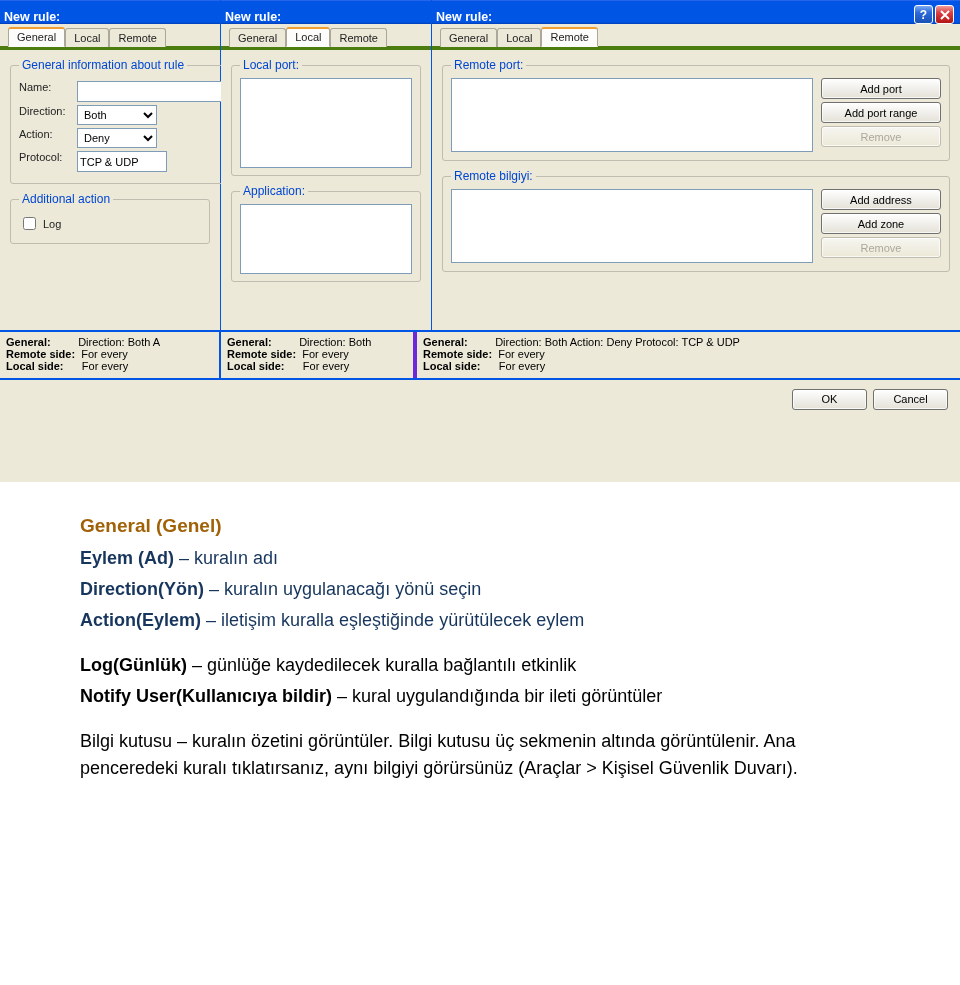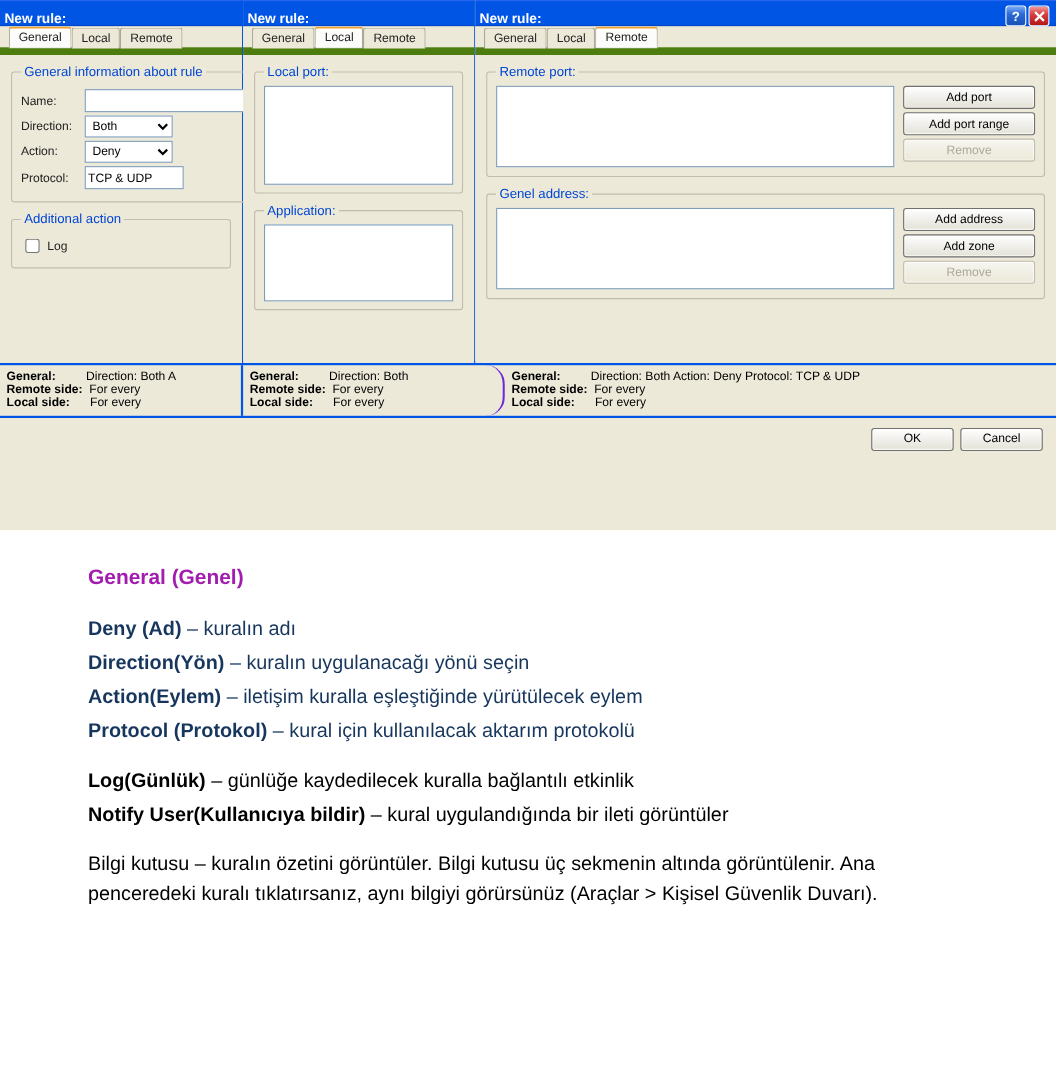--- a/index.html
+++ b/index.html
@@ -27,21 +27,21 @@
     background: linear-gradient(to bottom, #f39a9a 0%, #d94040 40%, #b31515 100%);
     border: 1px solid #fff; border-radius: 3px;
     display: flex; align-items: center; justify-content: center;
     color: #fff; font-weight: bold; font-size: 12px;
   }
   .win-btn.help { background: linear-gradient(to bottom, #7da9f2 0%, #2a69d8 40%, #1a52b5 100%); }
 
   .tabbar {
     display: flex; align-items: flex-end;
     height: 26px; padding: 4px 8px 0 8px;
-    gap: 0px; border-bottom: 7px solid #4d7c0f;
+    gap: 0px; border-bottom: 4px solid #4d7c0f;
     background: #ece9d8;
   }
   .tab {
     font-size: 11px;
     padding: 3px 8px 3px 8px;
     background: #ece9d8;
     border: 1px solid #aca899;
     border-bottom: none;
     border-radius: 3px 3px 0 0;
     position: relative; top: 1px;
@@ -55,53 +55,53 @@
     padding-top: 2px;
   }
 
   .tab-body { background: #ece9d8; padding: 8px 10px; font-size: 11px; color: #222; height: calc(100% - 52px); }
   fieldset {
     border: 1px solid #c0bcb0; border-radius: 3px;
     margin: 0 0 8px 0; padding: 6px 8px 8px 8px;
     font-size: 11px;
   }
   legend { color: #0046d5; padding: 0 3px; font-size: 12px; }
-  .field-row { display: flex; align-items: center; margin: 3px 0; gap: 4px; }
+  .field-row { display: flex; align-items: flex-start; margin: 3px 0; gap: 4px; }
   .field-row label { width: 54px; color: #222; font-size: 11px; }
   .textin, select {
     font-size: 11px; height: 21px; border: 1px solid #7f9db9;
     background: #fff; padding: 1px 2px; flex: 1; min-width: 0;
   }
   select { height: 20px; width: 80px; flex: none; }
   .checkbox-row { display: flex; align-items: center; gap: 4px; margin: 2px 0; font-size: 11px; }
   .checkbox-row input { width: 13px; height: 13px; }
 
   .listbox { border: 1px solid #7f9db9; background: #fff; width: 100%; }
   .btncol { display: flex; flex-direction: column; gap: 3px; width: 120px; }
   .xpbtn {
     font-size: 11px; height: 21px; background: linear-gradient(to bottom, #fff 0%, #f0efeb 50%, #e4e2d7 100%);
     border: 1px solid #707070; border-radius: 3px; box-shadow: inset 0 0 0 1px rgba(255,255,255,.7);
     padding: 0 8px; color: #000;
   }
   .xpbtn.disabled { color: #aca899; border-color: #c0bcb0; background: linear-gradient(to bottom, #f6f5f0, #ece9d8); }
   .info-panels { display: flex; background: #ece9d8; padding: 0px 0 0 0; border-top: 2px solid #0055e5; }
   .ip0 { width: 221px; border-right: 2px solid #0055e5; padding: 4px 6px 6px 6px; }
-  .ip1 { width: 238px; border-right: 2px solid #6d28d9; padding: 4px 6px 6px 6px; border-radius: 17px; }
+  .ip1 { width: 196px; border-right: 4px solid #6d28d9; padding: 4px 6px 6px 6px; }
   .ip2 { flex: 1; padding: 4px 6px 6px 6px; }
   .info-line { white-space: nowrap; overflow: hidden; font-size: 11px; }
 
   .btnbar {
     height: 40px; background: #ece9d8; display: flex; justify-content: flex-end;
     align-items: center; gap: 6px; padding: 0 12px; border-top: 2px solid #0055e5;
   }
   .xpbtn.main { width: 75px; }
 
   
   .doc { padding: 30px 80px 40px 80px; font-family: Calibri, Arial, sans-serif; font-size: 18px; line-height: 1.5; color: #222; }
-  .doc h3 { color: #a21caf; margin: 0 0 17px 0; font-size: 19px; font-weight: bold; }
+  .doc h3 { color: #a16207; margin: 0 0 4px 0; font-size: 19px; font-weight: bold; }
   .doc p { margin: 0 0 4px 0; }
   .doc .term { font-weight: bold; color: #17365d; }
   .doc .desc { color: #17365d; }
   .doc .black { color: #000; }
   .doc .para { margin-top: 18px; color: #000; }
 
   .rl-flex { display: flex; gap: 8px; }
 </style>
 </head>
 <body>
@@ -197,21 +197,21 @@
           <div class="rl-flex">
             <div class="listbox" style="height:74px;flex:1"></div>
             <div class="btncol">
               <button class="xpbtn">Add port</button>
               <button class="xpbtn">Add port range</button>
               <button class="xpbtn disabled">Remove</button>
             </div>
           </div>
         </fieldset>
         <fieldset>
-          <legend>Genel address:</legend>
+          <legend>Remote bilgiyi:</legend>
           <div class="rl-flex">
             <div class="listbox" style="height:74px;flex:1"></div>
             <div class="btncol">
               <button class="xpbtn">Add address</button>
               <button class="xpbtn">Add zone</button>
               <button class="xpbtn disabled">Remove</button>
             </div>
           </div>
         </fieldset>
       </div>
@@ -238,20 +238,19 @@
 
   <div class="btnbar">
     <button class="xpbtn main">OK</button>
     <button class="xpbtn main">Cancel</button>
   </div>
 
 </div>
 
 <div class="doc">
   <h3>General (Genel)</h3>
-  <p class="desc"><span class="term">Deny (Ad)</span> – kuralın adı</p>
+  <p class="desc"><span class="term">Eylem (Ad)</span> – kuralın adı</p>
   <p class="desc"><span class="term">Direction(Yön)</span> – kuralın uygulanacağı yönü seçin</p>
   <p class="desc"><span class="term">Action(Eylem)</span> – iletişim kuralla eşleştiğinde yürütülecek eylem</p>
-  <p class="desc"><span class="term">Protocol (Protokol)</span> – kural için kullanılacak aktarım protokolü</p>
   <p class="black" style="margin-top:18px"><span style="font-weight:bold">Log(Günlük)</span> – günlüğe kaydedilecek kuralla bağlantılı etkinlik</p>
   <p class="black"><span style="font-weight:bold">Notify User(Kullanıcıya bildir)</span> – kural uygulandığında bir ileti görüntüler</p>
   <p class="para">Bilgi kutusu – kuralın özetini görüntüler. Bilgi kutusu üç sekmenin altında görüntülenir. Ana penceredeki kuralı tıklatırsanız, aynı bilgiyi görürsünüz (Araçlar &gt; Kişisel Güvenlik Duvarı).</p>
 </div>
 
 </body></html>

